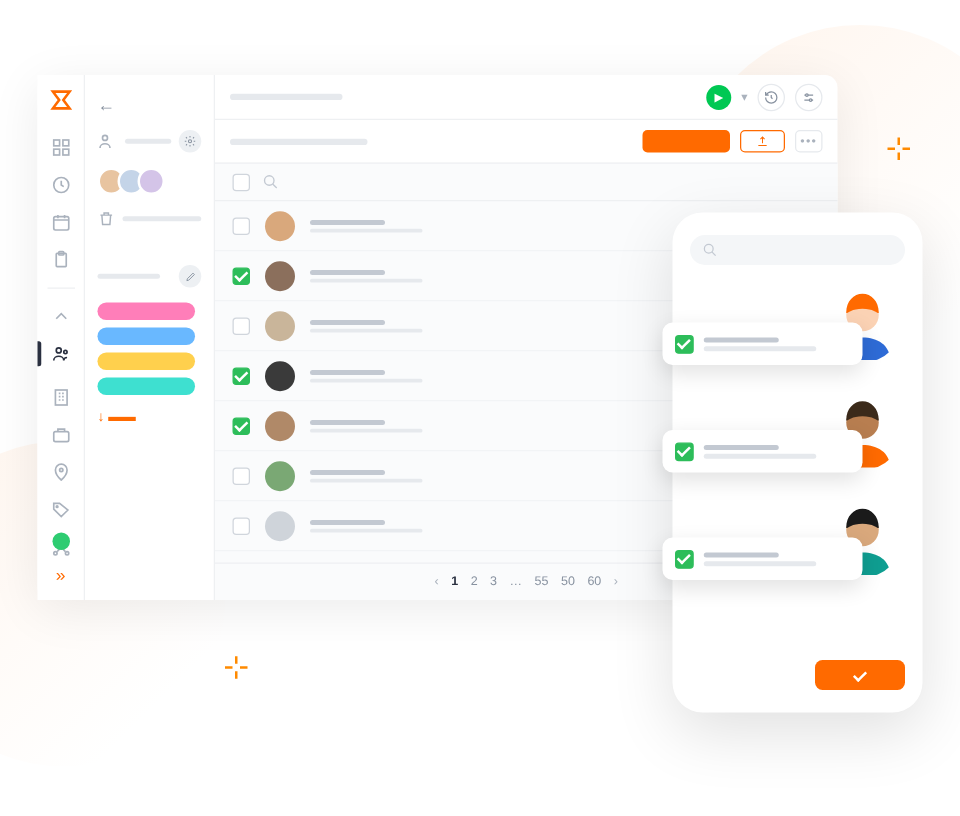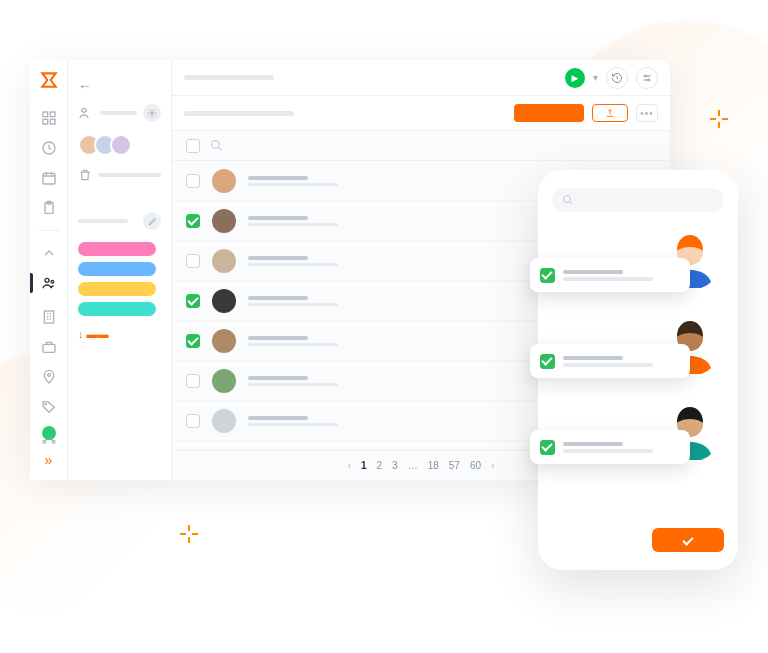--- a/index.html
+++ b/index.html
@@ -307,22 +307,22 @@
               <div class="l2"></div>
             </div>
           </div>
         </div>
       <div class="pager" id="pager">
           <span class="arr">‹</span>
           <span class="cur">1</span>
           <span>2</span>
           <span>3</span>
           <span>…</span>
-          <span>18</span>
-          <span>57</span>
+          <span>55</span>
+          <span>50</span>
           <span>60</span>
           <span class="arr">›</span>
         </div>
     </div>
   </div>
 </div>
 
 <div class="phone">
   <div class="srchbar">
     <svg width="12" height="12" viewBox="0 0 24 24" fill="none" stroke="#c3c9d2" stroke-width="2">

